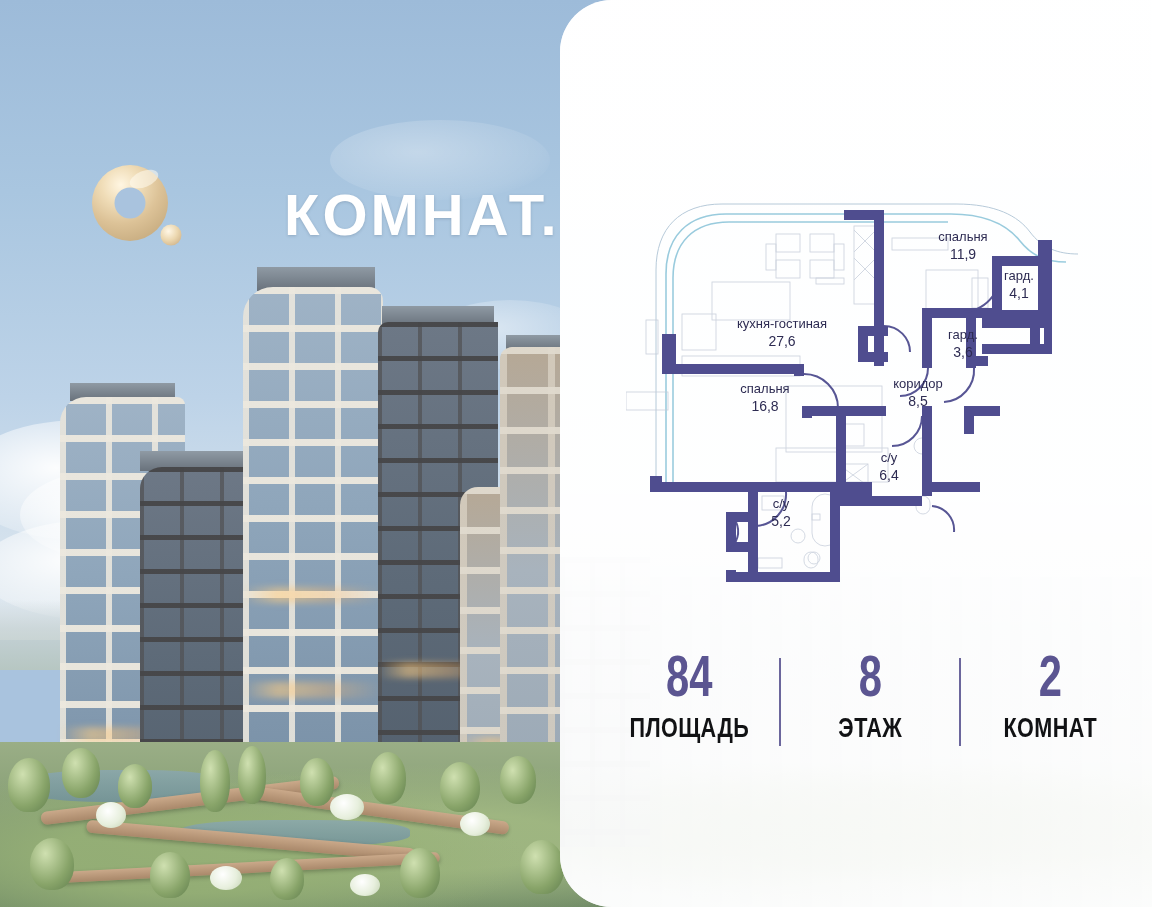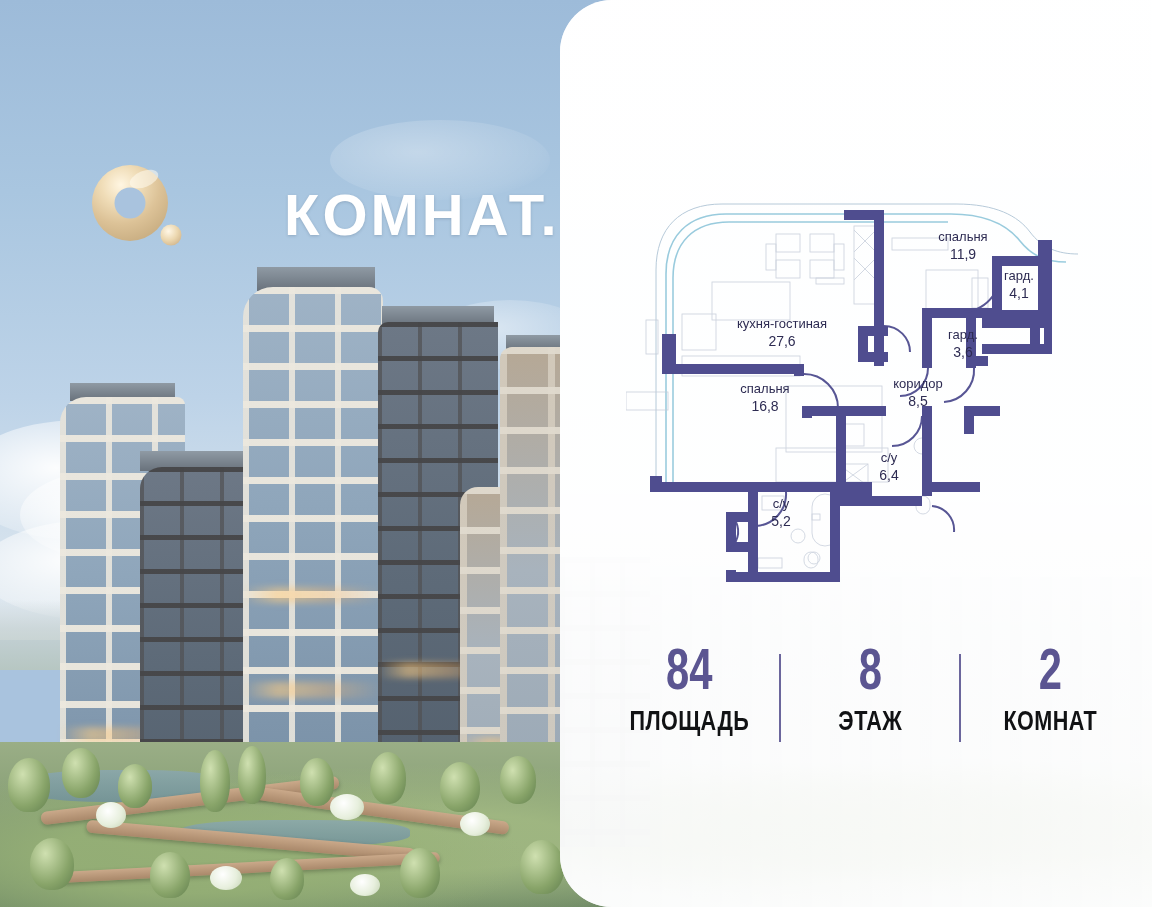--- a/index.html
+++ b/index.html
@@ -149,21 +149,21 @@
     font-family:"Liberation Sans", sans-serif;
   }
 
   
   .plan{ position:absolute; left:626px; top:196px; width:470px; height:390px; }
   .plan svg{ display:block; }
 
   
   .stats{
     position:absolute; left:600px; top:640px; width:540px; height:110px;
-    display:flex; align-items:flex-start;
+    display:flex; align-items:center;
   }
   .stat{ flex:1; text-align:center; position:relative; }
   .stat .num{
     color:#5B5591; font-size:58px; line-height:58px; font-weight:700;
     transform:scaleX(.72); transform-origin:center top;
     font-family:"Liberation Sans", sans-serif;
   }
   .stat .lbl{
     color:#111214; font-size:27px; line-height:30px; font-weight:700; margin-top:8px;
     letter-spacing:.5px; transform:scaleX(.80); transform-origin:center top;

